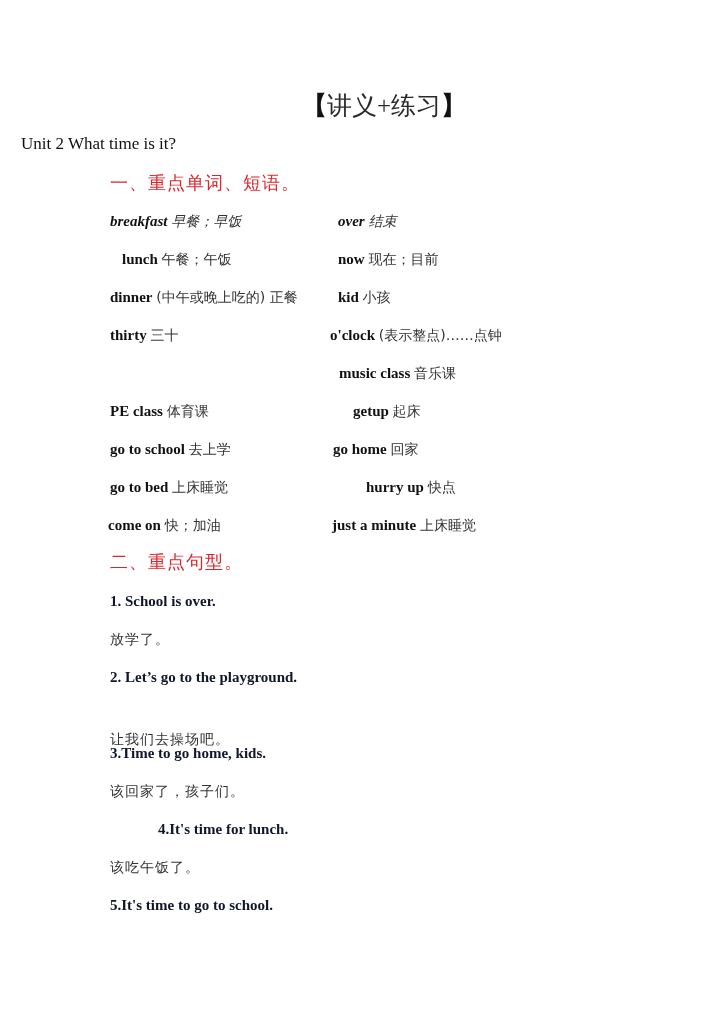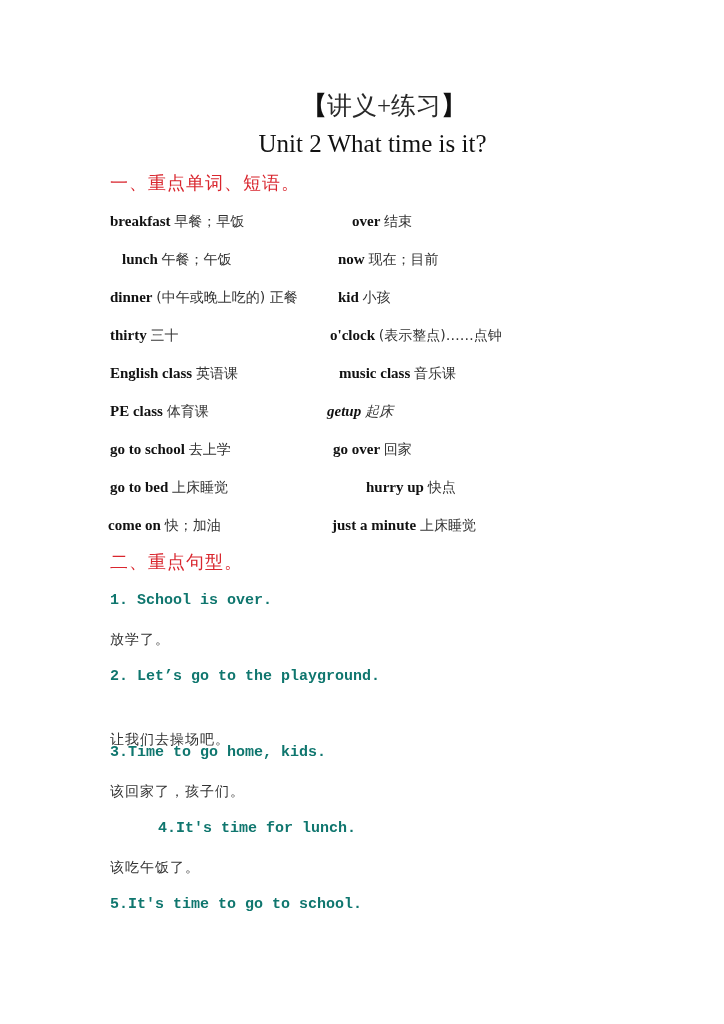--- a/index.html
+++ b/index.html
@@ -29,24 +29,23 @@
       box-sizing: border-box;
       font-size: 25px;
       line-height: 36px;
       color: #2a2a2a;
     }
     .title-cn .br { font-weight: bold; color: #111; }
     .title-en {
       position: absolute;
       left: 0; width: 724px;
       top: 126px;
-      text-align: center;
       padding-left: 21px;
       box-sizing: border-box;
-      font-size: 25px;
+      font-size: 17px;
       line-height: 36px;
       color: #111;
     }
     .section-heading {
       position: absolute;
       left: 110px;
       font-size: 18px;
       line-height: 24px;
       color: #d9262e;
       font-family: "DejaVu Sans", "Liberation Sans", sans-serif;
@@ -77,22 +76,22 @@
     }
     .sentence {
       position: absolute;
       left: 110px;
       font-size: 15px;
       line-height: 24px;
       white-space: nowrap;
     }
     .sentence.en-line {
       font-weight: bold;
-      color: #0f766e;
-      font-family: Liberation Mono, monospace;
+      color: #0f172a;
+      font-family: Liberation Serif, serif;
     }
     .sentence.cn-line {
       color: #333;
       font-family: "DejaVu Sans", "Liberation Sans", sans-serif;
       font-size: 14px;
       letter-spacing: 1px;
     }
   </style>
 </head>
 <body>
@@ -100,53 +99,52 @@
 <div class="page">
 
   <div class="title-cn">
     <span class="br">【</span><span>讲义+练习</span><span class="br">】</span>
   </div>
 
   <div class="title-en">Unit 2 What time is it?</div>
 
   <div class="section-heading" style="top:171px;">一、重点单词、短语。</div>
 
-  <div class="vocab-row" style="top:209px;">
+  <div class="vocab-row" style="top:209px;font-style:italic;">
     <span class="vocab-cell" style="left:110px;"><span class="en">breakfast</span> <span class="cn">早餐；早饭</span></span>
-    <span class="vocab-cell" style="left:352px;text-align:right;"><span class="en">over</span> <span class="cn">结束</span></span>
+    <span class="vocab-cell" style="left:338px;text-align:right;"><span class="en">over</span> <span class="cn">结束</span></span>
   </div>
 
   <div class="vocab-row" style="top:247px;">
     <span class="vocab-cell" style="left:122px;"><span class="en">lunch</span> <span class="cn">午餐；午饭</span></span>
     <span class="vocab-cell" style="left:338px;"><span class="en">now</span> <span class="cn">现在；目前</span></span>
   </div>
 
   <div class="vocab-row" style="top:285px;">
     <span class="vocab-cell" style="left:110px;"><span class="en">dinner</span> <span class="cn">(中午或晚上吃的)  正餐</span></span>
     <span class="vocab-cell" style="left:338px;"><span class="en">kid</span> <span class="cn">小孩</span></span>
   </div>
 
   <div class="vocab-row" style="top:323px;">
     <span class="vocab-cell" style="left:110px;"><span class="en">thirty</span> <span class="cn">三十</span></span>
     <span class="vocab-cell" style="left:330px;"><span class="en">o'clock</span> <span class="cn">(表示整点)……点钟</span></span>
   </div>
 
   <div class="vocab-row" style="top:361px;">
-    <span class="vocab-cell" style="left:110px;"><span class="en">English class</span> <span class="cn">英语课</span></span>
     <span class="vocab-cell" style="left:339px;"><span class="en">music class</span> <span class="cn">音乐课</span></span>
   </div>
 
   <div class="vocab-row" style="top:399px;">
     <span class="vocab-cell" style="left:110px;"><span class="en">PE class</span> <span class="cn">体育课</span></span>
-    <span class="vocab-cell" style="left:327px;font-style:italic;"><span class="en">getup</span> <span class="cn">起床</span></span>
+    <span class="vocab-cell" style="left:353px;"><span class="en">getup</span> <span class="cn">起床</span></span>
   </div>
 
   <div class="vocab-row" style="top:437px;">
     <span class="vocab-cell" style="left:110px;"><span class="en">go to school</span> <span class="cn">去上学</span></span>
-    <span class="vocab-cell" style="left:333px;"><span class="en">go over</span> <span class="cn">回家</span></span>
+    <span class="vocab-cell" style="left:333px;"><span class="en">go home</span> <span class="cn">回家</span></span>
   </div>
 
   <div class="vocab-row" style="top:475px;">
     <span class="vocab-cell" style="left:110px;"><span class="en">go to bed</span> <span class="cn">上床睡觉</span></span>
     <span class="vocab-cell" style="left:330px;margin-left:36px;"><span class="en">hurry up</span> <span class="cn">快点</span></span>
   </div>
 
   <div class="vocab-row" style="top:513px;">
     <span class="vocab-cell" style="left:108px;"><span class="en">come on</span> <span class="cn">快；加油</span></span>
     <span class="vocab-cell" style="left:332px;"><span class="en">just a minute</span> <span class="cn">上床睡觉</span></span>

